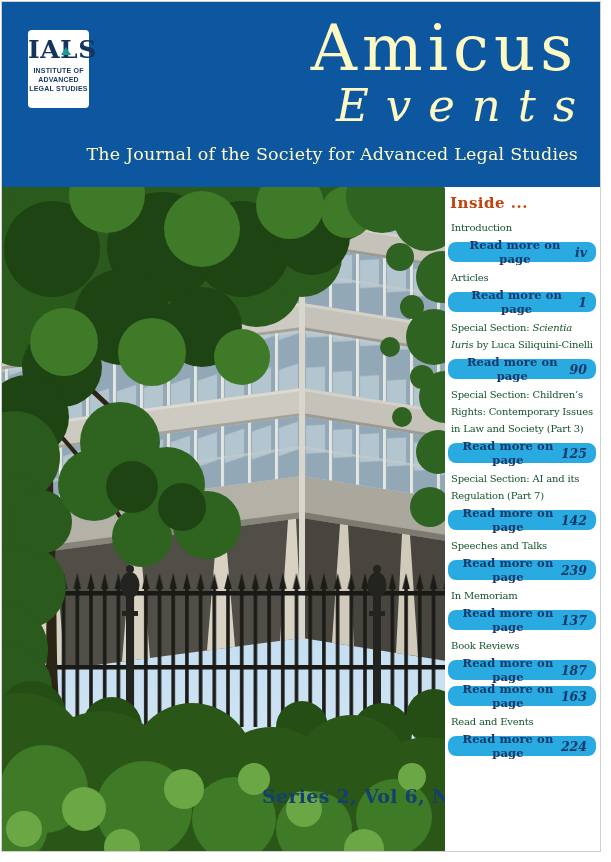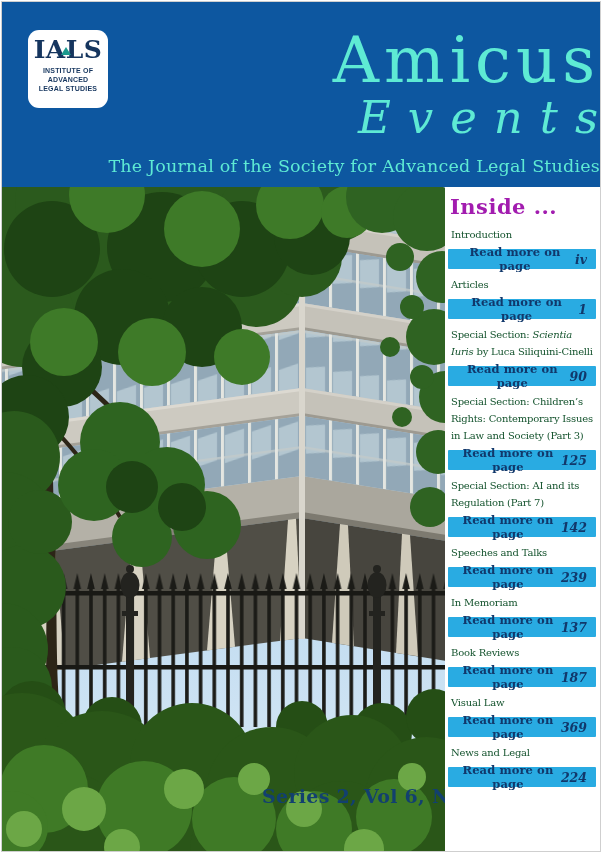--- a/index.html
+++ b/index.html
@@ -3,51 +3,51 @@
 <meta charset="utf-8">
 <style>
   html,body{margin:0;padding:0;background:#ffffff;}
   .page{position:relative;width:611px;height:862px;background:#ffffff;overflow:hidden;
         font-family:"DejaVu Serif","Liberation Serif",serif;}
   .cover-frame{position:absolute;left:1px;top:1px;width:600px;height:851px;
         border:1px solid #cfcfcf;box-sizing:border-box;pointer-events:none;}
 
   
   .masthead{position:absolute;left:2px;top:2px;width:598px;height:185px;background:#0d57a0;}
-  .logo{position:absolute;left:26px;top:28px;width:80px;height:78px;background:#ffffff;
-        border-radius:11px;text-align:center;}
+  .logo{position:absolute;left:26px;top:28px;width:61px;height:78px;background:#ffffff;
+        border-radius:4px;text-align:center;}
   .logo-acronym{margin-top:7px;font-size:25px;font-weight:bold;color:#15355e;
         letter-spacing:0.5px;line-height:26px;}
   .logo-tri{position:absolute;left:33px;top:17px;width:0;height:0;
         border-left:5px solid transparent;border-right:5px solid transparent;
         border-bottom:8px solid #1b9a8e;}
   .logo-lines{margin-top:3px;font-family:"Liberation Sans","DejaVu Sans",sans-serif;
         font-size:7px;font-weight:bold;color:#15355e;line-height:9px;letter-spacing:0.2px;}
-  .titles{position:absolute;right:0;top:12px;width:598px;text-align:right;
-        box-sizing:border-box;color:#5eead4;}
+  .titles{position:absolute;right:0;top:0;width:598px;text-align:right;padding-right:22px;
+        box-sizing:border-box;color:#fef9c3;}
   .title1{font-size:64px;line-height:64px;margin-top:14px;letter-spacing:5px;}
   .title2{font-size:45px;line-height:46px;font-style:italic;letter-spacing:17px;
         margin-top:3px;margin-right:-15px;}
   .subtitle{font-size:17.5px;margin-top:15px;letter-spacing:0.2px;}
 
   
   .photo{position:absolute;left:2px;top:187px;width:443px;height:664px;overflow:hidden;}
   .photo svg{display:block;}
   .caption{position:absolute;left:260px;top:598px;font-size:19px;font-weight:bold;
         color:#12406f;line-height:23px;letter-spacing:0.3px;white-space:nowrap;}
 
   
   .sidebar{position:absolute;left:445px;top:187px;width:156px;height:664px;background:#ffffff;
         box-sizing:border-box;padding:5px 5px 0 3px;}
-  .inside{margin:2px 0 6px 2px;font-size:21px;font-weight:bold;color:#a21caf;letter-spacing:0.5px;}
+  .inside{margin:2px 0 6px 2px;font-size:15px;font-weight:bold;color:#c2410c;letter-spacing:0.5px;}
   .toc-item{margin-bottom:6px;}
   .toc-title{margin:7px 0 6px 3px;font-size:10px;color:#14532d;line-height:17px;
         letter-spacing:-0.2px;}
   .pill{display:flex;justify-content:space-between;align-items:center;width:100%;height:20px;
-        background:#29abe2;border:none;border-radius:1px;padding:0 9px 0 7px;
+        background:#29abe2;border:none;border-radius:8px;padding:0 9px 0 7px;
         box-sizing:border-box;cursor:pointer;font-family:"DejaVu Serif","Liberation Serif",serif;}
   .pill-label{font-size:11.5px;font-weight:bold;color:#11386b;letter-spacing:0.1px;}
   .pill-page{font-size:12.5px;font-weight:bold;color:#11386b;font-style:italic;}
 </style>
 </head>
 <body>
 
 <div class="page">
 
   <header class="masthead">
@@ -326,29 +326,28 @@
 
   <div class="toc-item">
     <div class="toc-title"><span class="t-before">Book Reviews</span><i class="t-italic"></i><span class="t-after"></span></div>
     <button class="pill">
       <span class="pill-label">Read more on page</span>
       <span class="pill-page">187</span>
     </button>
   </div>
 
   <div class="toc-item">
-    <div class="toc-title"><span class="t-before">Visual Law</span><i class="t-italic"></i><span class="t-after"></span></div>
-    <button class="pill">
-      <span class="pill-label">Read more on page</span>
-      <span class="pill-page">369</span>
-    </button>
-  </div>
-
-  <div class="toc-item">
-    <div class="toc-title"><span class="t-before">News and Legal</span><i class="t-italic"></i><span class="t-after"></span></div>
+    <button class="pill">
+      <span class="pill-label">Read more on page</span>
+      <span class="pill-page">163</span>
+    </button>
+  </div>
+
+  <div class="toc-item">
+    <div class="toc-title"><span class="t-before">Read and Events</span><i class="t-italic"></i><span class="t-after"></span></div>
     <button class="pill">
       <span class="pill-label">Read more on page</span>
       <span class="pill-page">224</span>
     </button>
   </div>
 </div>
   </aside>
 
   <div class="cover-frame"></div>
 </div>

